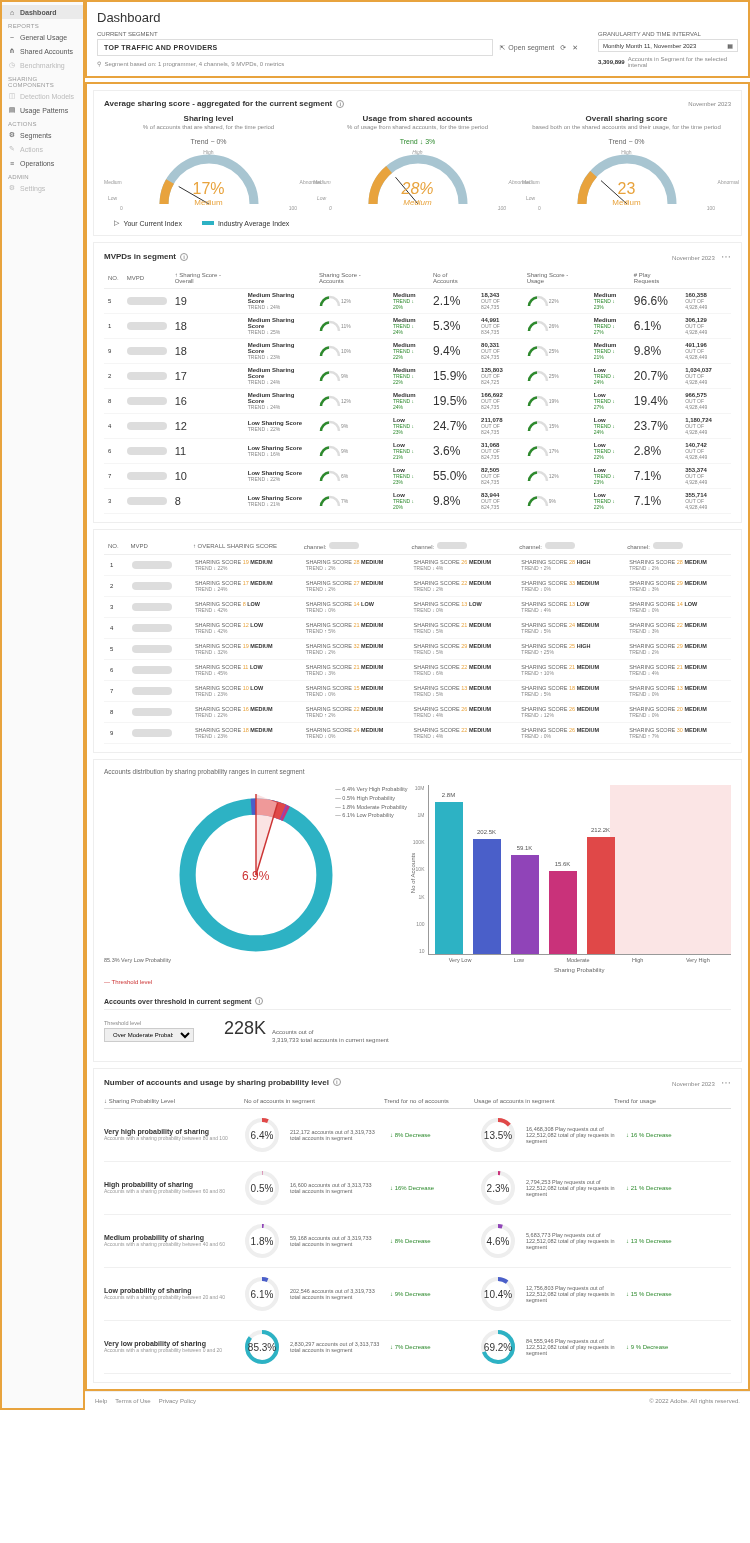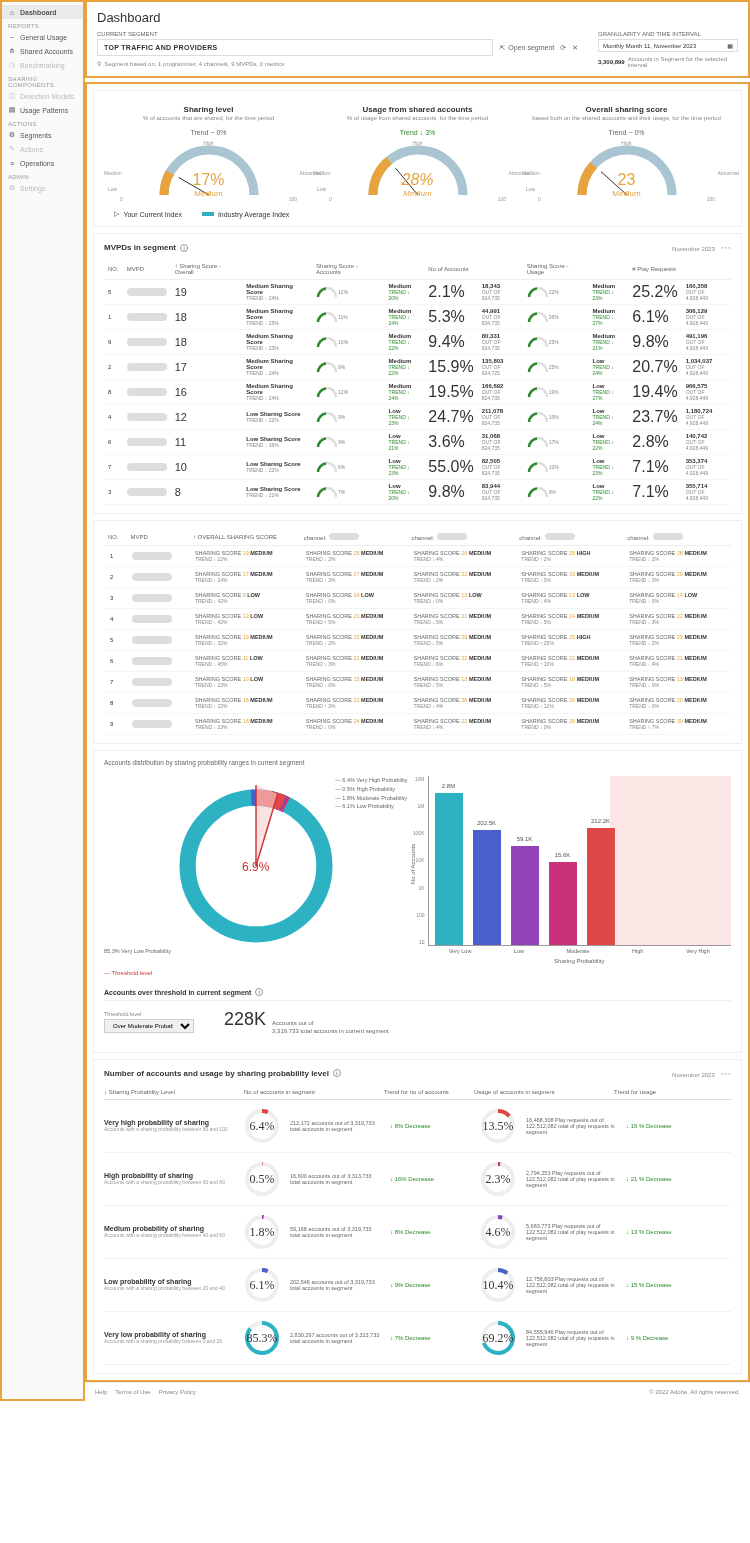--- a/index.html
+++ b/index.html
@@ -58,21 +58,21 @@
 .tbl { width: 100%; border-collapse: collapse; font-size: 6px; }
 .tbl th { text-align: left; padding: 4px 4px; color: #666; font-weight: 400; border-bottom: 1px solid #eee; }
 .tbl td { padding: 3px 4px; border-bottom: 1px solid #f5f5f5; vertical-align: middle; }
 .mvpd-bar { background: #ddd; border-radius: 8px; height: 8px; width: 40px; display: inline-block; }
 .mini-gauge { width: 22px; height: 12px; display: inline-block; vertical-align: middle; }
 .mini-gauge svg { width: 100%; height: 100%; }
 .score-big { font-size: 11px; font-weight: 400; }
 .cell-stack .t1 { font-size: 6px; font-weight: 600; }
 .cell-stack .t2 { font-size: 5px; color: #888; }
 .cell-stack .t2 .g { color: #2d8a2d; }
-.pct { font-size: 16px; margin-top: 47px; }
+.pct { font-size: 12px; margin-top: 47px; }
 
 
 .chan-tbl td { padding: 4px 6px; }
 .chan-cell .ln1 { font-size: 5.5px; color: #666; }
 .chan-cell .ln1 b { color: #333; }
 .chan-cell .ln1 .num { color: #e8a33d; }
 .chan-cell .ln2 { font-size: 5px; color: #888; }
 .chan-hdr { font-size: 6px; color: #666; }
 .chan-bar { background: #ddd; border-radius: 6px; height: 7px; width: 30px; display: inline-block; margin-left: 3px; }
 
@@ -101,21 +101,21 @@
 .thresh-txt { font-size: 6px; color: #666; line-height: 1.3; }
 .thresh-select { border: 1px solid #ccc; padding: 2px 4px; font-size: 6px; width: 90px; }
 .thresh-lbl { font-size: 5.5px; color: #888; margin-bottom: 2px; }
 
 
 .prob-row { display: flex; align-items: center; border-bottom: 1px solid #f0f0f0; padding: 8px 0; gap: 10px; }
 .prob-col1 { width: 130px; }
 .prob-col1 .h { font-size: 7px; font-weight: 600; }
 .prob-col1 .s { font-size: 5px; color: #999; }
 .prob-donut { width: 36px; height: 36px; position: relative; }
-.prob-donut .pv { position: absolute; top: 50%; left: 50%; transform: translate(-50%,-50%); font-size: 12px; font-family: Liberation Serif, serif; }
+.prob-donut .pv { position: absolute; top: 50%; left: 50%; transform: translate(-50%,-50%); font-size: 10px; }
 .prob-txt { width: 90px; font-size: 5.5px; color: #666; }
 .prob-trend { width: 80px; font-size: 6px; }
 .prob-head { display: flex; font-size: 6px; color: #666; border-bottom: 1px solid #ddd; padding: 4px 0; gap: 10px; }
 
 
 .footer { display: flex; justify-content: space-between; padding: 6px 10px; font-size: 6px; color: #888; border-top: 1px solid #eee; }
 .footer a { color: #888; text-decoration: none; margin-right: 8px; }
 
 .subtitle-small { font-size: 6.5px; color: #666; margin-bottom: 2px; }
 .panel-sub { font-size: 7px; font-weight: 600; margin: 12px 0 4px; display: flex; align-items: center; gap: 4px; }
@@ -205,20 +205,27 @@
           <span class="count">3,309,899</span>
           <span>Accounts in Segment for the selected interval</span>
         </div>
       </div>
     </div>
   </div>
 
   <div class="content">
 
     <div class="panel">
+      <div class="panel-head">
+        <div class="panel-title">
+          <span>Average sharing score - aggregated for the current segment</span>
+          <span class="info-icon">i</span>
+        </div>
+        <div class="panel-date">November 2023</div>
+      </div>
       <div class="gauges" id="gauges">
             <div class="gauge-col">
     <div class="gauge-title">Sharing level</div>
     <div class="gauge-sub">% of accounts that are shared, for the time period</div>
     <div class="trend-line ">Trend  − 0%</div>
     <div style="position:relative;">
       <span class="gauge-tick" style="position:absolute;top:0;left:50%;transform:translateX(-50%);">High</span>
       <span class="gauge-tick" style="position:absolute;top:30px;left:-10px;">Medium</span>
       <span class="gauge-tick" style="position:absolute;bottom:8px;left:-6px;">Low</span>
       <span class="gauge-tick" style="position:absolute;bottom:-2px;left:6px;">0</span>
@@ -337,21 +344,21 @@
                   <div class="t2">OUT OF 824,735</div>
                 </td>
     <td><span class="mini-gauge"><svg viewBox="0 0 22 12">
                       <path d="M2 11 A9 9 0 0 1 20 11" fill="none" stroke="#ddd" stroke-width="2.5"></path>
                       <path d="M2 11 A9 9 0 0 1 10 2.5" fill="none" stroke="#2d8a2d" stroke-width="2.5"></path>
                     </svg></span><span style="font-size:5px;color:#888;">22%</span></td>
     <td class="cell-stack">
                   <div class="t1">Medium</div>
                   <div class="t2"><span class="g">TREND ↓ 23%</span></div>
                 </td>
-    <td><span class="pct">25.2%</span></td>
+    <td><span class="pct">96.6%</span></td>
     <td class="cell-stack">
                   <div class="t1">160,358</div>
                   <div class="t2">OUT OF 4,928,449</div>
                 </td>
   </tr>
             </tbody>
             <tbody>
               <tr>
     <td>1</td>
     <td><span class="mvpd-bar"></span></td>

